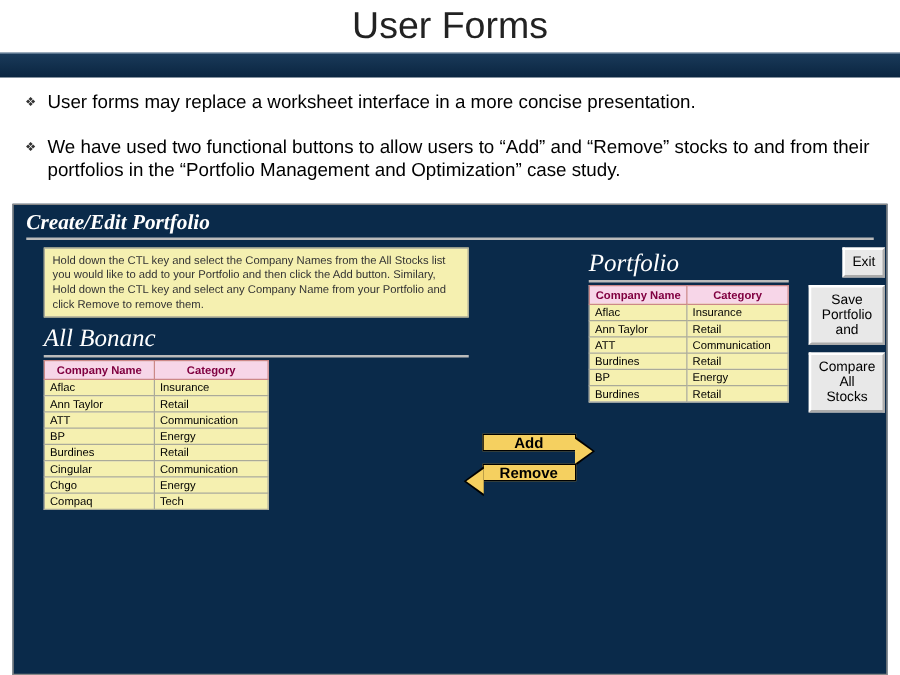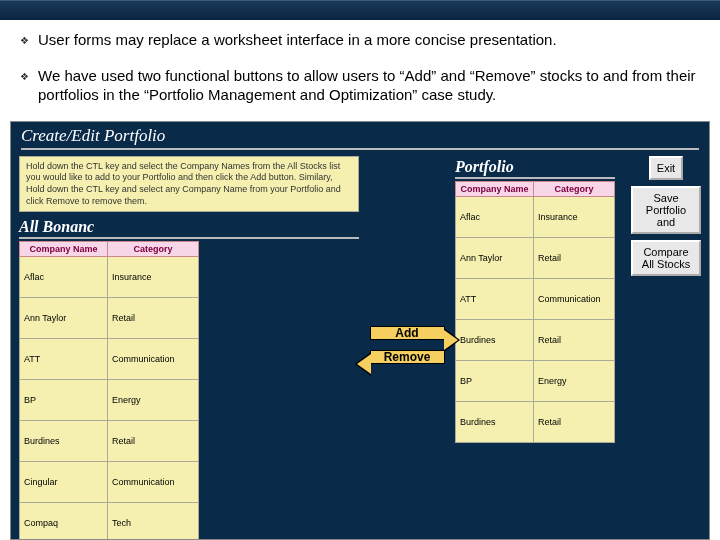--- a/index.html
+++ b/index.html
@@ -9,53 +9,56 @@
   .header { background: #fff; text-align: center; padding: 4px 0; }
   .header h1 { font-size: 30px; color: #222; font-weight: normal; }
   .blue-band { height: 20px; background: linear-gradient(#1a3a5a, #0a2540); border-top: 1px solid #3a5a7a; }
   
   .content { padding: 10px 20px 0 20px; font-size: 15px; color: #000; flex: 0 0 auto; }
   .bullet { display: flex; margin-bottom: 16px; line-height: 1.3; }
   .bullet .marker { width: 18px; flex: 0 0 18px; font-size: 10px; padding-top: 4px; color: #333; }
   .bullet .text { flex: 1; }
   
   .form-shot { margin: 0 10px; background: #0a2a4a; flex: 1; position: relative; border: 1px solid #888; overflow: hidden; }
-  .form-title { color: #fff; font-family: Georgia, serif; font-weight: normal; font-size: 17px; padding: 4px 10px 2px; font-style: italic; }
+  .form-title { color: #fff; font-family: Georgia, serif; font-weight: bold; font-size: 17px; padding: 4px 10px 2px; font-style: italic; }
   .form-title::after { content: ""; display: block; height: 2px; background: #bbb; margin-top: 2px; }
   
-  .form-body { display: flex; padding: 4px 8px; gap: 8px; height: calc(100% - 30px); }
+  .form-body { display: flex; padding: 4px 8px; gap: 8px; height: calc(100% - 30px); margin-left: 16px; }
   .left-col { flex: 0 0 340px; }
   .mid-col { flex: 0 0 80px; display: flex; flex-direction: column; justify-content: center; gap: 10px; align-items: center; }
   .right-col { flex: 0 0 160px; }
-  .btn-col { flex: 1; display: flex; flex-direction: column; gap: 6px; align-items: center; padding-left: 8px; }
+  .btn-col { flex: 1; display: flex; flex-direction: column; gap: 6px; align-items: flex-end; padding-left: 8px; }
   
   .instructions { background: #f5f0b0; border: 1px solid #aa9; font-size: 9px; color: #333; padding: 4px 6px; line-height: 1.3; margin-bottom: 4px; }
   
-  .section-label { color: #fff; font-family: Georgia, serif; font-weight: bold; font-style: italic; font-size: 16px; padding: 2px 0; }
+  .section-label { color: #fff; font-family: Georgia, serif; font-weight: normal; font-style: italic; font-size: 20px; padding: 2px 0; }
   .section-label::after { content: ""; display: block; height: 2px; background: #bbb; margin-top: 1px; }
   
   table.stock { border-collapse: collapse; font-size: 9px; width: 100%; background: #fff; }
   table.stock th { background: #f7d6e8; border: 1px solid #c88; padding: 2px 0; font-weight: bold; color: #800040; font-size: 9px; }
-  table.stock td { background: #f5f0b0; border: 1px solid #aa9; padding: 15px 4px; color: #000; }
+  table.stock td { background: #f5f0b0; border: 1px solid #aa9; padding: 1px 4px; color: #000; }
   .left-col table.stock { width: 180px; }
   
   .arrow-btn { width: 75px; height: 14px; background: #f5d060; border: 1px solid #000; position: relative; display: flex; align-items: center; justify-content: center; font-size: 12px; font-weight: bold; }
   .arrow-btn.add::after { content: ""; position: absolute; right: -14px; top: 3px; border-left: 14px solid #f5d060; border-top: 10px solid transparent; border-bottom: 10px solid transparent; }
   .arrow-btn.add::before { content: ""; position: absolute; right: -16px; top: 1px; border-left: 16px solid #000; border-top: 12px solid transparent; border-bottom: 12px solid transparent; }
   .arrow-btn.remove::after { content: ""; position: absolute; left: -14px; top: 3px; border-right: 14px solid #f5d060; border-top: 10px solid transparent; border-bottom: 10px solid transparent; }
   .arrow-btn.remove::before { content: ""; position: absolute; left: -16px; top: 1px; border-right: 16px solid #000; border-top: 12px solid transparent; border-bottom: 12px solid transparent; }
   
   .win-btn { background: #e8e8e8; border: 2px outset #fff; font-size: 11px; padding: 4px 6px; text-align: center; font-family: Tahoma, sans-serif; }
   
   .footer { background: linear-gradient(#0a2540, #1a3a5a); color: #fff; text-align: center; font-size: 13px; padding: 4px 0; }
 </style>
 </head>
 <body>
 
 <div class="slide">
+  <div class="header">
+    <h1>User Forms</h1>
+  </div>
   <div class="blue-band"></div>
 
   <div class="content">
     <div class="bullet">
       <div class="marker">❖</div>
       <div class="text">User forms may replace a worksheet interface in a more concise presentation.</div>
     </div>
     <div class="bullet">
       <div class="marker">❖</div>
       <div class="text">We have used two functional buttons to allow users to “Add” and “Remove” stocks to and from their portfolios in the “Portfolio Management and Optimization” case study.</div>
@@ -92,26 +95,26 @@
               </tr>
           <tr>
                 <td>Burdines</td>
                 <td>Retail</td>
               </tr>
           <tr>
                 <td>Cingular</td>
                 <td>Communication</td>
               </tr>
           <tr>
+                <td>Chgo</td>
+                <td>Energy</td>
+              </tr>
+          <tr>
                 <td>Compaq</td>
                 <td>Tech</td>
-              </tr>
-          <tr>
-                <td>Chgo</td>
-                <td>Energy</td>
               </tr>
         </tbody>
           </table>
       </div>
       <div class="mid-col">
         <div class="arrow-btn add">
             <span>Add</span>
           </div>
         <div class="arrow-btn remove">
             <span>Remove</span>

